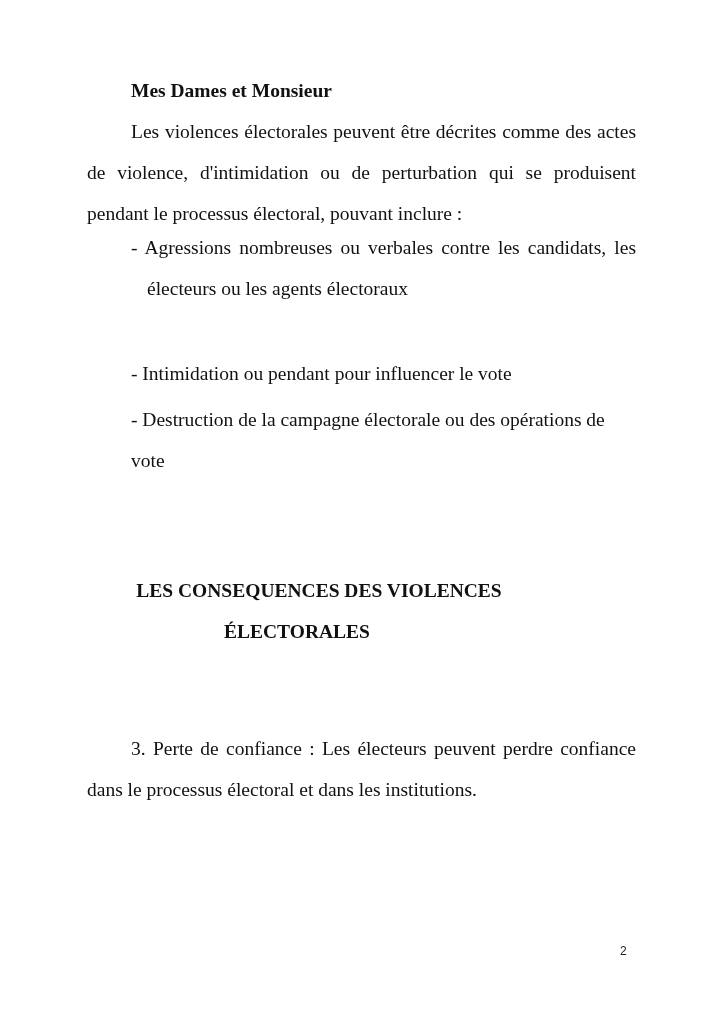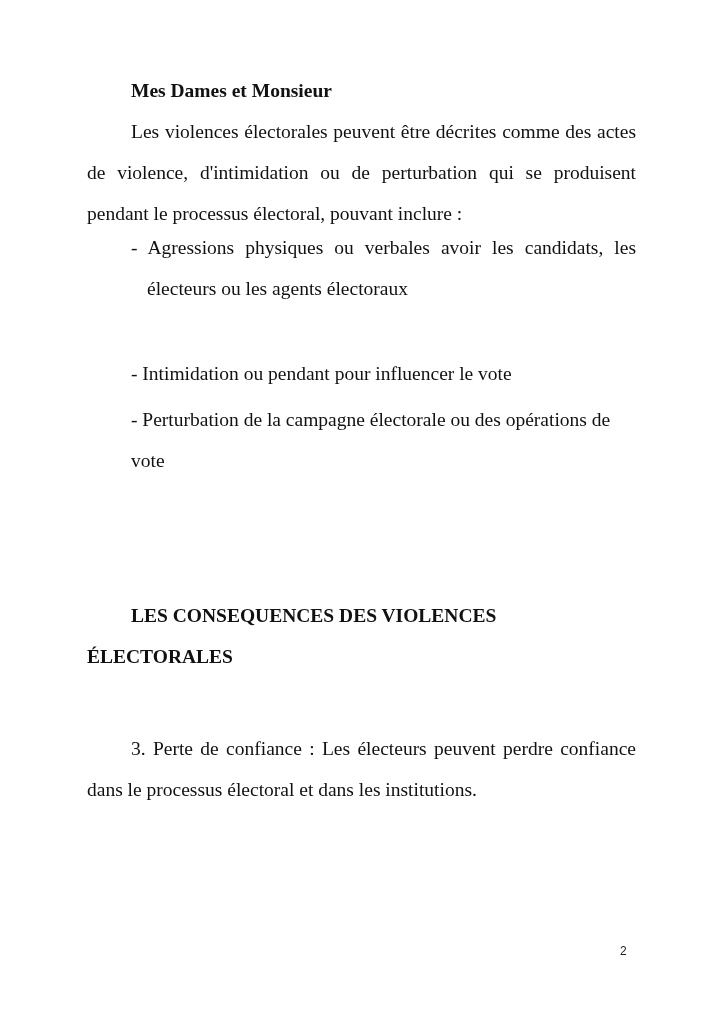--- a/index.html
+++ b/index.html
@@ -21,24 +21,24 @@
   }
 </style>
 </head>
 <body>
 
 <div class="page">
   <div class="blk ind bold" style="top:70px;">Mes Dames et Monsieur</div>
 
   <div class="blk ind" style="top:111px;">Les violences électorales peuvent être décrites comme des actes de violence, d'intimidation ou de perturbation qui se produisent pendant le processus électoral, pouvant inclure :</div>
 
-  <div class="li hang" style="top:227px;">- Agressions physiques ou verbales avoir les candidats, les électeurs ou les agents électoraux</div>
+  <div class="li hang" style="top:227px;">- Agressions nombreuses ou verbales contre les candidats, les électeurs ou les agents électoraux</div>
   <div class="li" style="top:353px;">- Intimidation ou pendant pour influencer le vote</div>
-  <div class="li" style="top:399px;">- Perturbation de la campagne électorale ou des opérations de vote</div>
+  <div class="li" style="top:399px;">- Destruction de la campagne électorale ou des opérations de vote</div>
 
 
-  <div class="blk ind bold" style="top:595px; width:420px; text-align:left;">LES CONSEQUENCES DES VIOLENCES ÉLECTORALES</div>
+  <div class="blk ind bold" style="top:570px; width:420px; text-align:center;">LES CONSEQUENCES DES VIOLENCES ÉLECTORALES</div>
 
 
   <div class="blk ind" style="top:728px;">3. Perte de confiance : Les électeurs peuvent perdre confiance dans le processus électoral et dans les institutions.</div>
 
   <div class="pageno">2</div>
 </div>
 
 </body></html>

